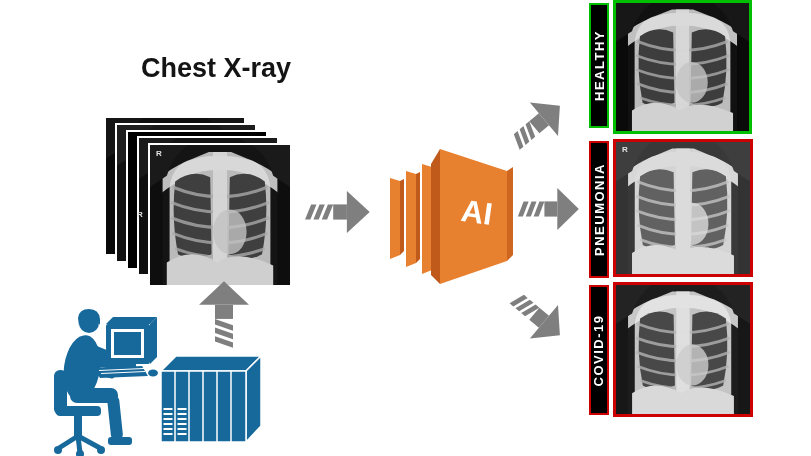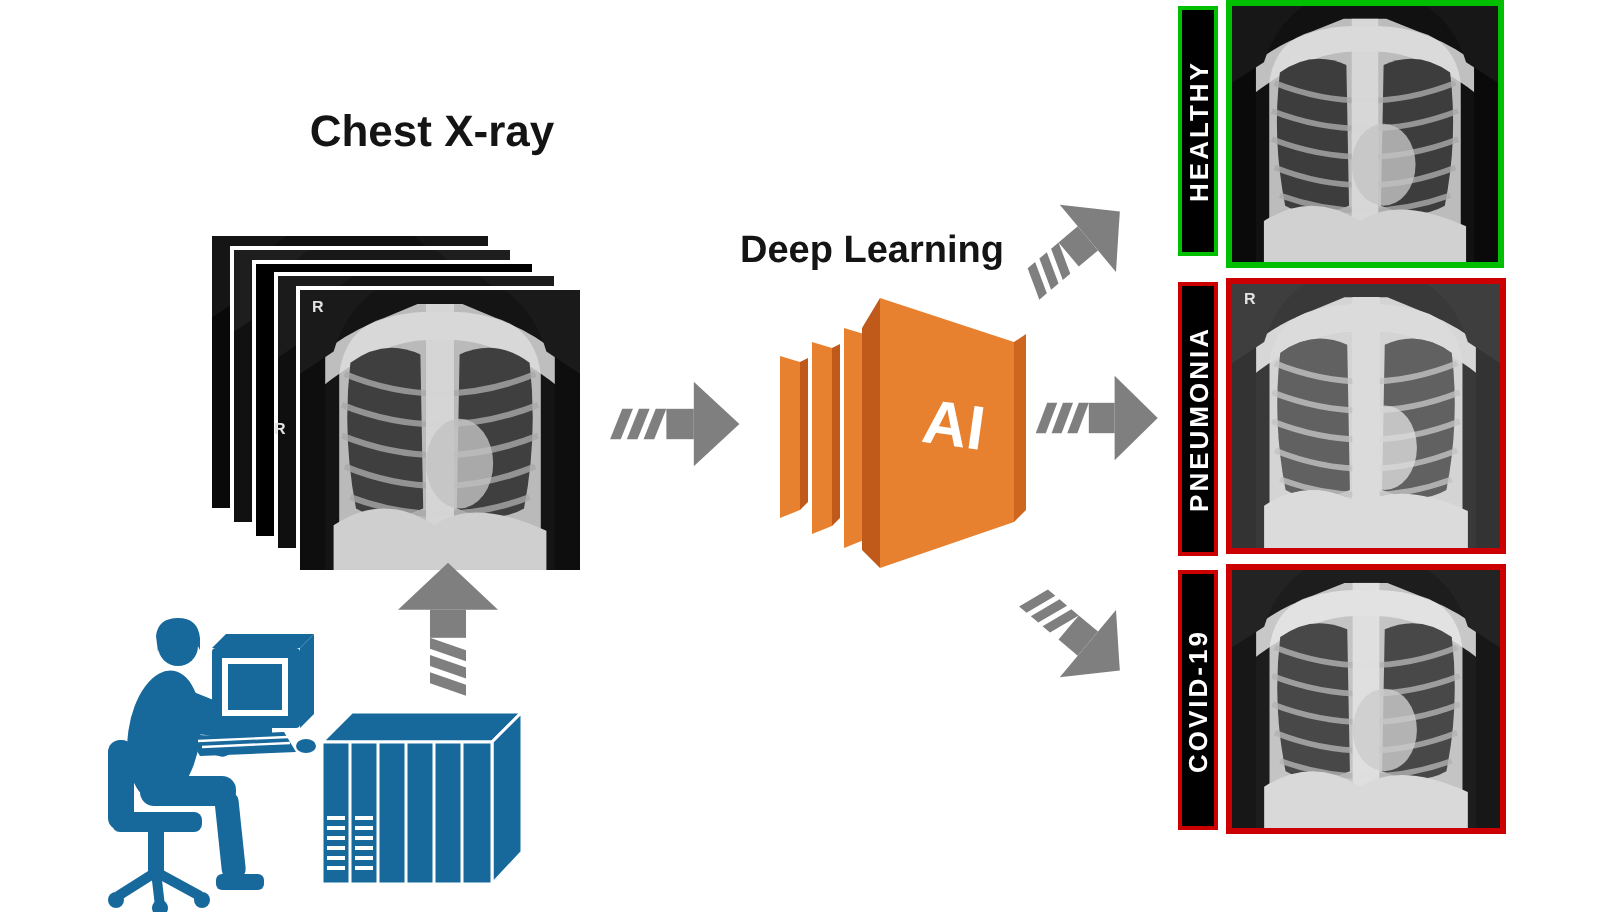--- a/index.html
+++ b/index.html
@@ -2,21 +2,21 @@
 <html><head>
 <meta charset="utf-8">
 <style>
   * { margin:0; padding:0; box-sizing:border-box; }
   body { background:#ffffff; font-family:"Liberation Sans", sans-serif; }
   .canvas { position:relative; width:811px; height:456px; background:#ffffff; overflow:hidden; }
 
   
   .page-title {
     position:absolute; left:96px; top:54px; width:240px;
-    text-align:center; font-weight:bold; font-size:22px; line-height:1.08; color:#141414;
+    text-align:center; font-weight:bold; font-size:27px; line-height:1.08; color:#141414;
   }
   .dl-label {
     position:absolute; left:362px; top:115px; width:148px;
     text-align:center; font-weight:bold; font-size:19px; color:#141414;
   }
 
   
   .xray-stack { position:absolute; left:106px; top:118px; width:186px; height:170px; }
   .stack-layer { position:absolute; width:138px; height:136px; box-shadow:0 0 0 2px #fff; background:#161616; }
   .stack-layer svg, .tile svg { width:100%; height:100%; display:block; }
@@ -232,21 +232,20 @@
         <rect x="19.5" y="58" width="9" height="2"></rect>
           <rect x="19.5" y="63" width="9" height="2"></rect>
         <rect x="19.5" y="68" width="9" height="2"></rect>
           <rect x="19.5" y="73" width="9" height="2"></rect>
         <rect x="19.5" y="78" width="9" height="2"></rect>
           <rect x="19.5" y="83" width="9" height="2"></rect>
       </g>
     </svg>
   </div>
 
-  <div class="dl-label">Deep Learning</div>
 
   <div class="ai-icon">
     <svg viewBox="0 0 130 150">
 
       <polygon points="5,36 15,39 15,113 5,117" fill="#e8812f"></polygon>
       <polygon points="15,39 19,37 19,109 15,113" fill="#c05a1a"></polygon>
       <polygon points="21,29 31,32 31,121 21,125" fill="#e8812f"></polygon>
       <polygon points="31,32 35,30 35,117 31,121" fill="#c05a1a"></polygon>
       <polygon points="37,22 47,25 47,128 37,132" fill="#e8812f"></polygon>
       <polygon points="47,25 51,23 51,124 47,128" fill="#c05a1a"></polygon>

